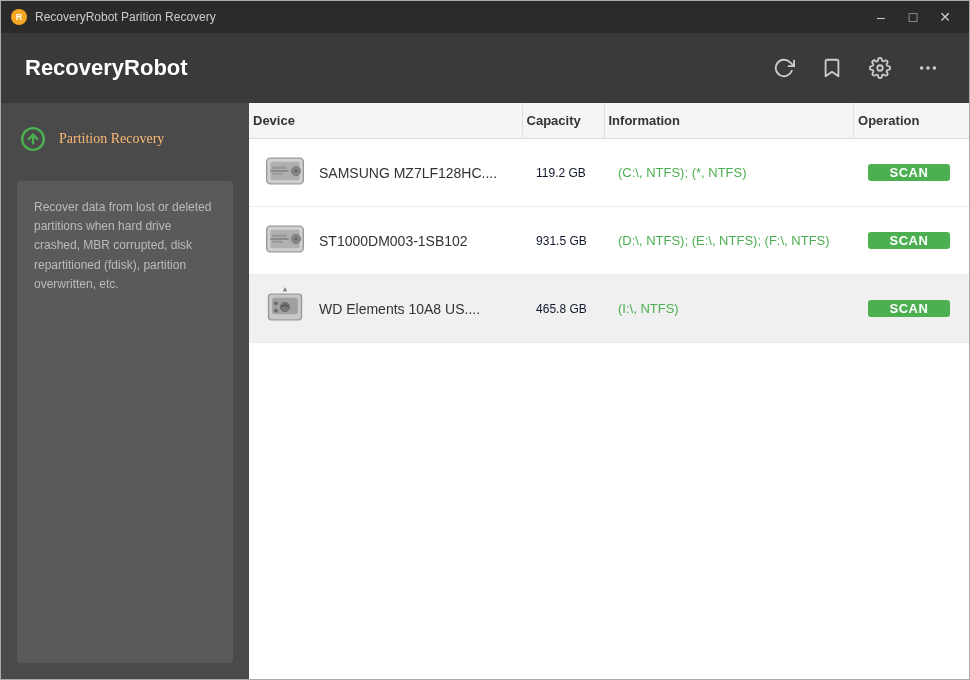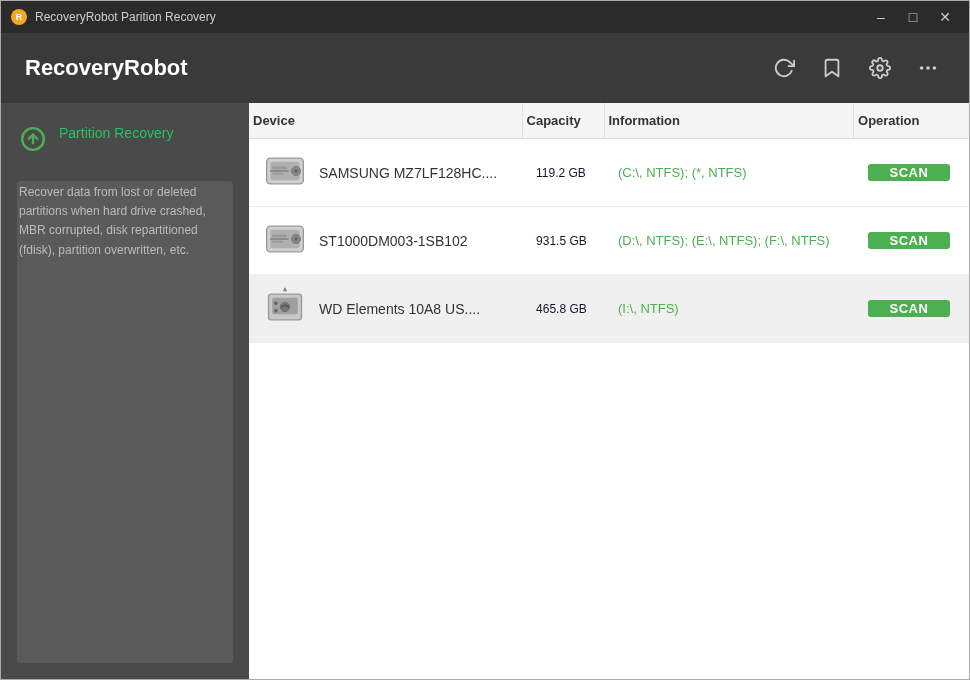--- a/index.html
+++ b/index.html
@@ -105,39 +105,41 @@
     .sidebar {
       width: 248px;
       background: #4a4a4a;
       flex-shrink: 0;
       display: flex;
       flex-direction: column;
       padding-top: 10px;
     }
     .sidebar-item {
       display: flex;
+      align-items: center;
       gap: 12px;
       padding: 12px 18px;
       cursor: pointer;
-      color: #22c55e;
+      color: #fdba74;
       font-size: 14px;
+      font-family: Liberation Serif, serif;
     }
     .sidebar-item .item-icon {
       width: 28px;
       height: 28px;
       color: #4caf50;
       display: flex;
       align-items: center;
       justify-content: center;
     }
     .sidebar-desc {
       margin: 16px 16px;
       background: #5a5a5a;
       border-radius: 4px;
-      padding: 2px;
+      padding: 17px;
       color: #bbb;
       font-size: 12px;
       line-height: 1.6;
       flex: 1;
     }
 
     .right-panel {
       flex: 1;
       display: flex;
       flex-direction: column;

